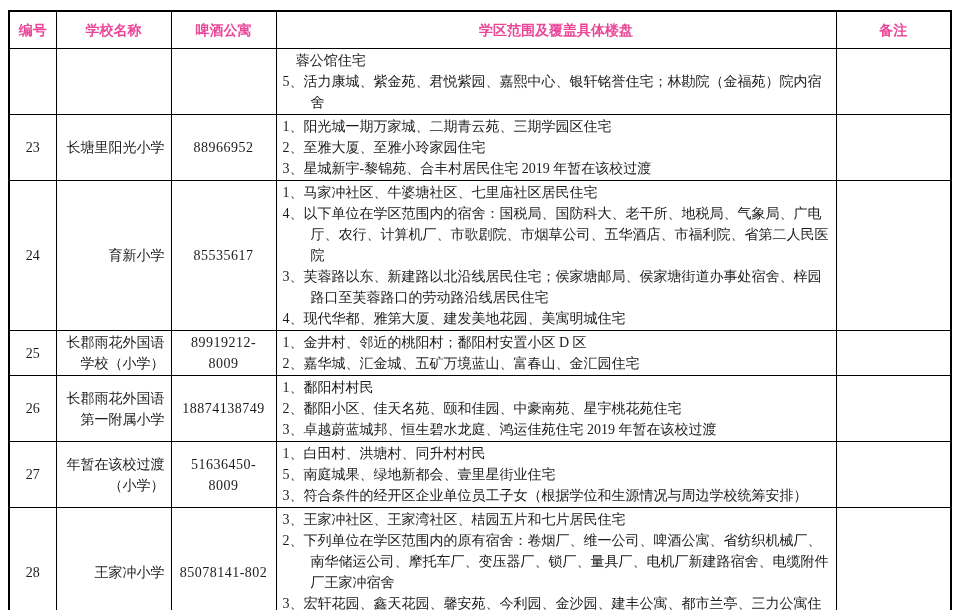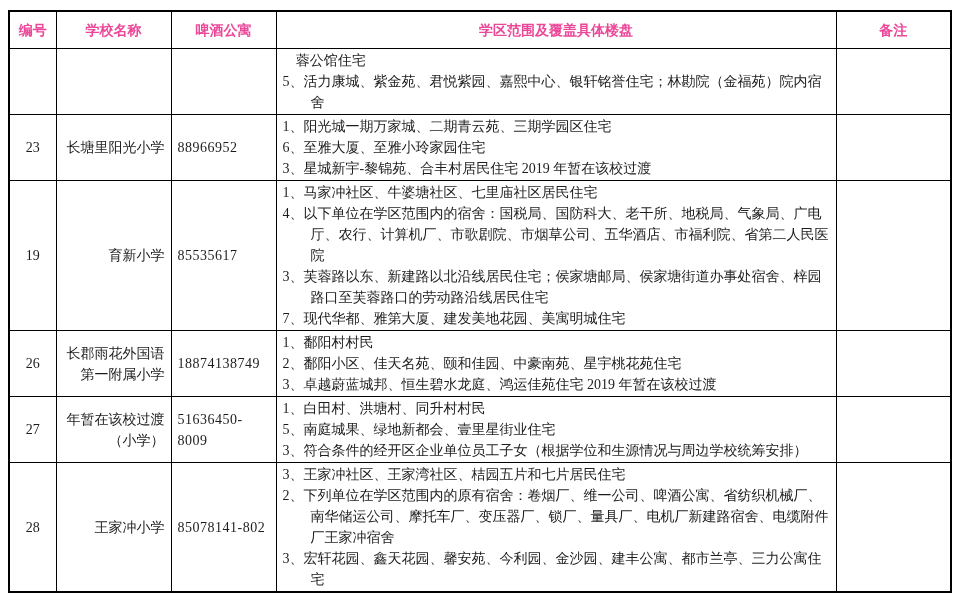--- a/index.html
+++ b/index.html
@@ -29,21 +29,21 @@
     font-weight:bold;
     font-size:15px;
     color:#ec4899;
     text-align:center;
     height:34px;
     padding:2px;
     margin-top:20px;
   }
   td.c-id{text-align:center;}
   td.c-name{text-align:right;padding-left:5px;padding-right:4px;}
-  td.c-phone{text-align:left;padding-left:11px;letter-spacing:0.5px;}
+  td.c-phone{text-align:center;padding-left:11px;letter-spacing:0.5px;}
   td.c-range{vertical-align:middle;padding:1px 8px 1px 8px;}
   td.c-note{}
   p.itm{
     margin:0;
     padding-left:2em;
     text-indent:-2em;
   }
   p.cont{
     padding-left:0.95em;
     text-indent:0;
@@ -83,39 +83,49 @@
     </td>
     <td class="c-note"></td>
   </tr>
 
   <tr>
     <td class="c-id">23</td>
     <td class="c-name">长塘里阳光小学</td>
     <td class="c-phone">88966952</td>
     <td class="c-range">
       <p class="itm">1、阳光城一期万家城、二期青云苑、三期学园区住宅</p>
-      <p class="itm">6、至雅大厦、至雅小玲家园住宅</p>
+      <p class="itm">2、至雅大厦、至雅小玲家园住宅</p>
       <p class="itm">3、星城新宇-黎锦苑、合丰村居民住宅 2019 年暂在该校过渡</p>
     </td>
     <td class="c-note"></td>
   </tr>
 
   <tr>
-    <td class="c-id">19</td>
+    <td class="c-id">24</td>
     <td class="c-name">育新小学</td>
     <td class="c-phone">85535617</td>
     <td class="c-range">
       <p class="itm">1、马家冲社区、牛婆塘社区、七里庙社区居民住宅</p>
       <p class="itm">4、以下单位在学区范围内的宿舍：国税局、国防科大、老干所、地税局、气象局、广电厅、农行、计算机厂、市歌剧院、市烟草公司、五华酒店、市福利院、省第二人民医院</p>
       <p class="itm">3、芙蓉路以东、新建路以北沿线居民住宅；侯家塘邮局、侯家塘街道办事处宿舍、梓园路口至芙蓉路口的劳动路沿线居民住宅</p>
-      <p class="itm">7、现代华都、雅第大厦、建发美地花园、美寓明城住宅</p>
+      <p class="itm">4、现代华都、雅第大厦、建发美地花园、美寓明城住宅</p>
     </td>
     <td class="c-note"></td>
   </tr>
 
+  <tr>
+    <td class="c-id">25</td>
+    <td class="c-name">长郡雨花外国语学校（小学）</td>
+    <td class="c-phone">89919212-8009</td>
+    <td class="c-range">
+      <p class="itm">1、金井村、邻近的桃阳村；鄱阳村安置小区 D 区</p>
+      <p class="itm">2、嘉华城、汇金城、五矿万境蓝山、富春山、金汇园住宅</p>
+    </td>
+    <td class="c-note"></td>
+  </tr>
 
   <tr>
     <td class="c-id">26</td>
     <td class="c-name">长郡雨花外国语第一附属小学</td>
     <td class="c-phone">18874138749</td>
     <td class="c-range">
       <p class="itm">1、鄱阳村村民</p>
       <p class="itm">2、鄱阳小区、佳天名苑、颐和佳园、中豪南苑、星宇桃花苑住宅</p>
       <p class="itm">3、卓越蔚蓝城邦、恒生碧水龙庭、鸿运佳苑住宅 2019 年暂在该校过渡</p>
     </td>

